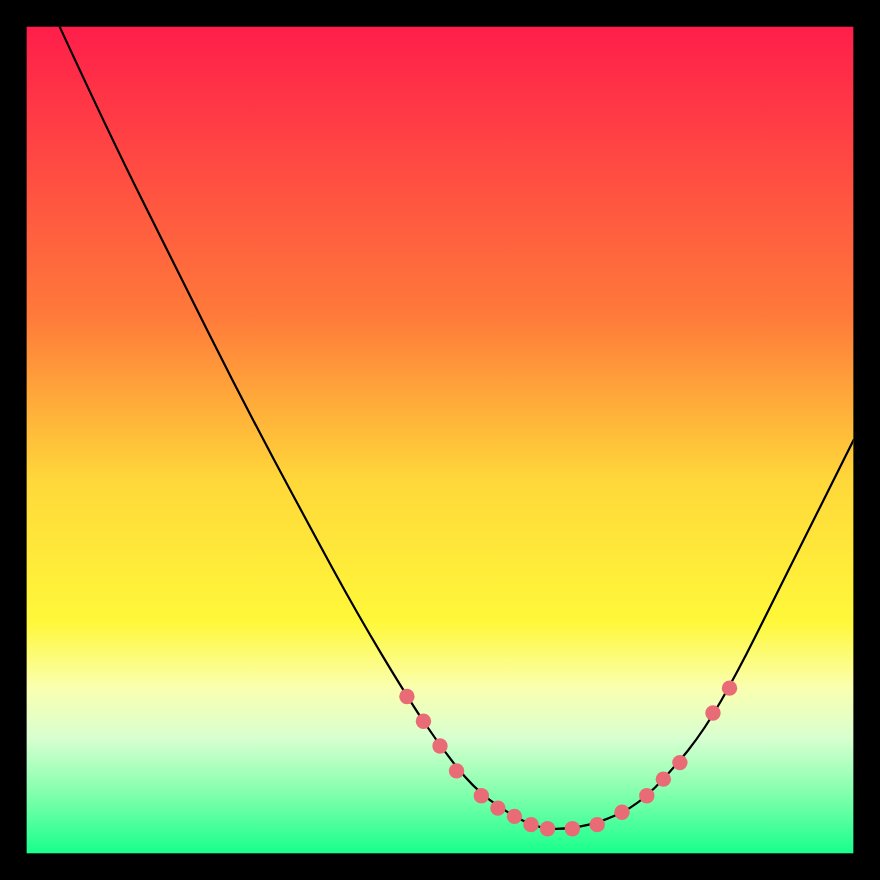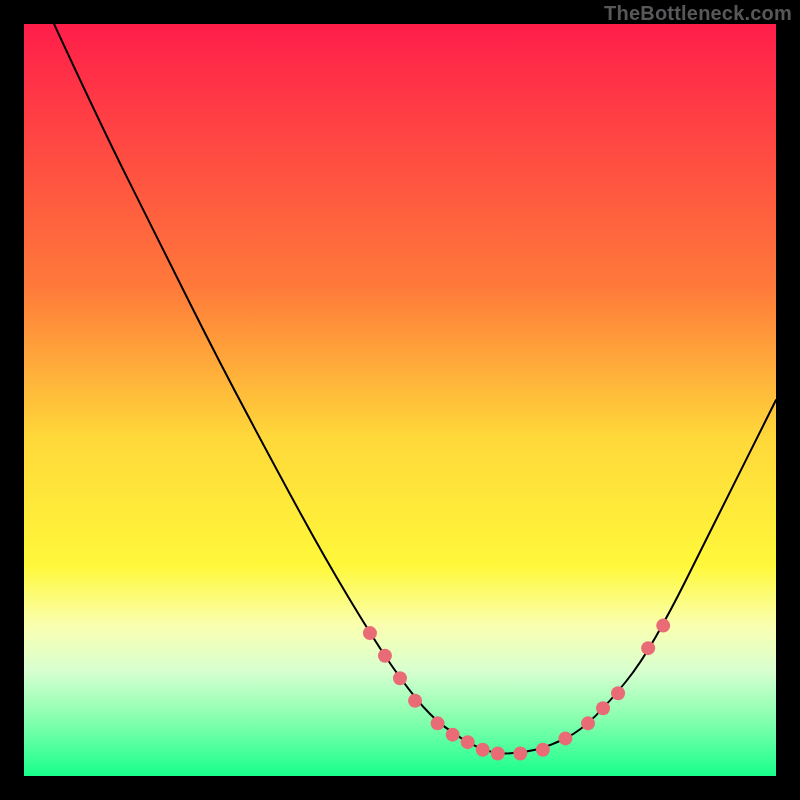--- a/index.html
+++ b/index.html
@@ -26,21 +26,20 @@
     font-weight: bold;
     color: #58585a;
     letter-spacing: 0.2px;
   }
   svg { display: block; }
 </style>
 </head>
 <body>
 
 <div class="frame">
-  <div class="watermark">TheBottleneck.com</div>
   <div class="plot">
     <svg id="chart-svg" width="752" height="752" viewBox="0 0 752 752" preserveAspectRatio="none">
         <defs>
           <linearGradient id="bg" x1="0" y1="0" x2="0" y2="1">
             <stop offset="0%" stop-color="#ff1e4a"></stop>
             <stop offset="35%" stop-color="#ff7a3a"></stop>
             <stop offset="55%" stop-color="#ffd83a"></stop>
             <stop offset="72%" stop-color="#fff83a"></stop>
             <stop offset="80%" stop-color="#faffb0"></stop>
             <stop offset="86%" stop-color="#d8ffd0"></stop>

